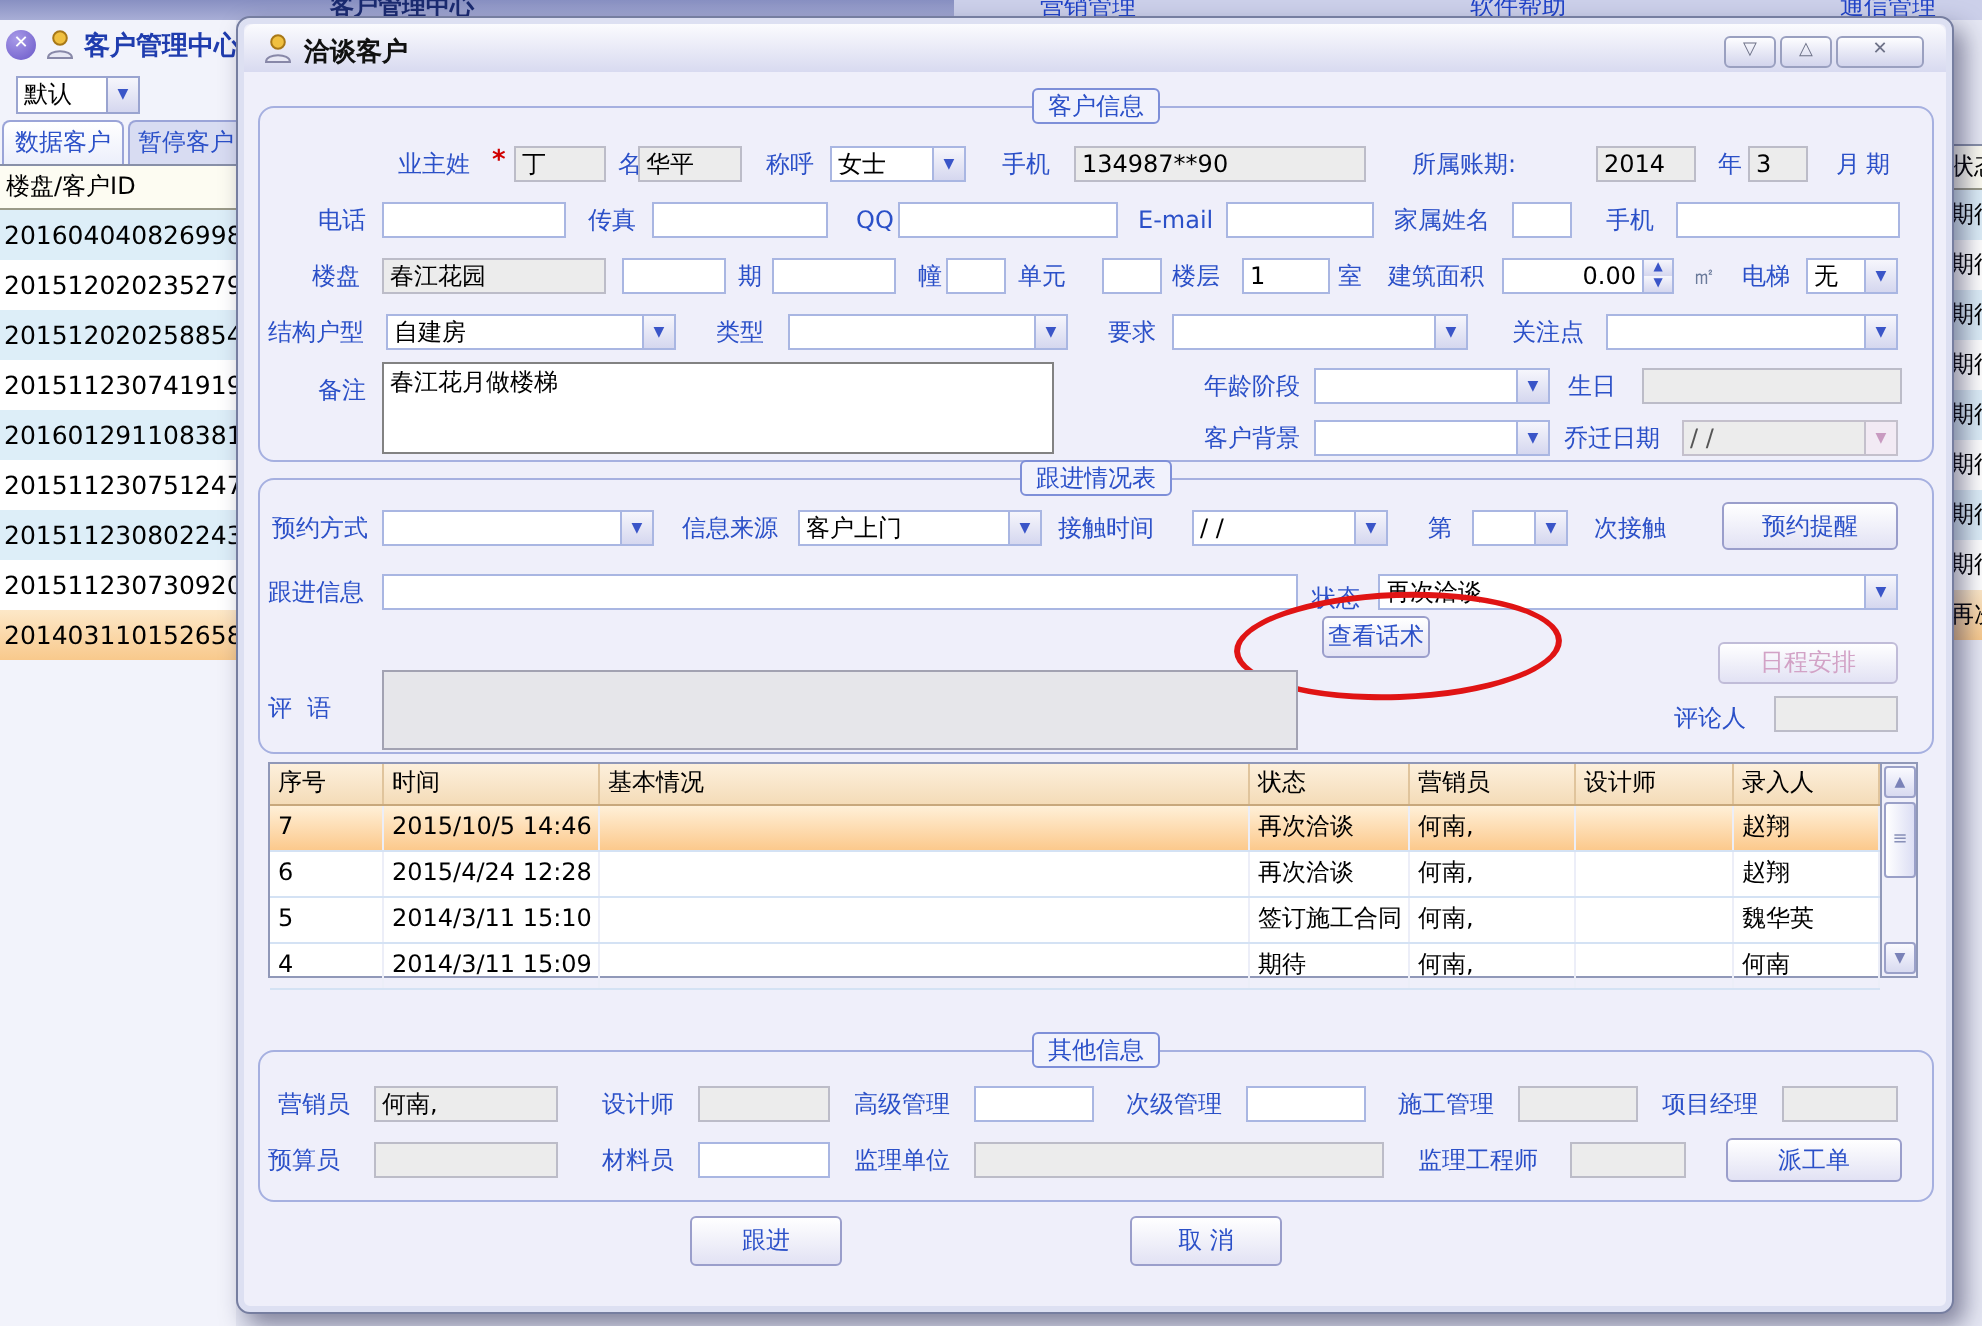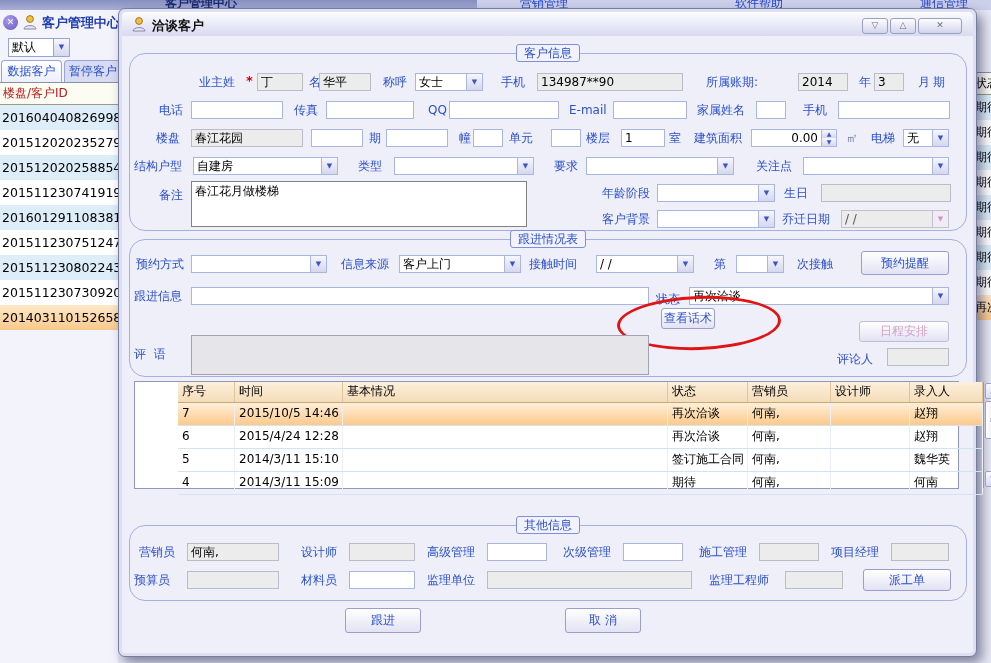--- a/index.html
+++ b/index.html
@@ -18,42 +18,42 @@
   .lp-title{position:absolute;left:42px;top:4px;font-size:13px;font-weight:bold;color:#1f3cae;white-space:nowrap;}
   .combo{position:absolute;height:19px;background:#fff;border:1px solid #9aa4d0;display:flex;box-sizing:border-box;}
   .combo .cv{flex:1;font-size:12px;line-height:17px;padding:0 3px;color:#000;overflow:hidden;white-space:nowrap;}
   .combo .cb{width:15px;background:linear-gradient(#f6f6fc,#d5d7ef);border-left:1px solid #9aa4d0;
     color:#3a55c8;font-size:7px;text-align:center;line-height:17px;}
   .lp-tab{position:absolute;top:50px;height:22px;box-sizing:border-box;border:1px solid #9aa4d8;border-bottom:none;
     border-radius:4px 4px 0 0;font-size:12px;color:#2b50c8;text-align:center;line-height:21px;white-space:nowrap;overflow:hidden;}
   .lp-tab.active{background:linear-gradient(#ffffff,#eceffb);}
   .lp-tab.idle{background:#d8dcf2;}
   .lp-list{position:absolute;left:0;top:72px;width:118px;border-top:1px solid #8890a8;}
-  .lp-h{height:21px;background:#fdfcf2;border-bottom:1px solid #9a9a88;font-size:12px;color:#b91c1c;
+  .lp-h{height:21px;background:#fdfcf2;border-bottom:1px solid #9a9a88;font-size:12px;color:#000000;
     line-height:21px;padding-left:3px;white-space:nowrap;overflow:hidden;}
   .lp-row{height:25px;font-size:12.5px;color:#000;line-height:25px;padding-left:2px;white-space:nowrap;overflow:hidden;}
   .rowA{background:#ddeef8;} .rowB{background:#ffffff;}
   .rowSel{background:linear-gradient(#fde8c8,#f8c98c);}
 
   
   .rightstrip{position:absolute;left:975px;top:72px;width:16px;overflow:hidden;border-top:1px solid #8890a8;}
   .rs-h{height:21px;background:#fdfcf2;border-bottom:1px solid #9a9a88;font-size:12px;line-height:21px;white-space:nowrap;}
   .rs-row{height:25px;font-size:12px;line-height:25px;white-space:nowrap;}
 
   
   .dialog{position:absolute;left:118px;top:8px;width:857px;height:647px;background:#efeffa;
     border:1px solid #767ea0;border-radius:7px;
     box-shadow:inset 0 0 0 3px #dde0f2, 5px 6px 12px rgba(30,30,70,.5);}
   .titlebar{position:absolute;left:3px;top:3px;width:851px;height:24px;border-radius:5px 5px 0 0;
     background:linear-gradient(#fbfbfe,#d8daf0);}
   .dlg-title{position:absolute;left:30px;top:5px;font-size:13px;font-weight:600;color:#111;}
   .winbtn{position:absolute;top:6px;height:16px;box-sizing:border-box;border:1px solid #9aa0c0;border-radius:3px;
     background:linear-gradient(#fdfdff,#d2d4ec);color:#6e7288;font-size:9px;line-height:13px;text-align:center;}
 
-  .grp{position:absolute;border:1px solid #a6b0e0;border-radius:16px;box-sizing:border-box;}
+  .grp{position:absolute;border:1px solid #a6b0e0;border-radius:8px;box-sizing:border-box;}
   .legend{position:absolute;top:-10px;left:50%;transform:translateX(-50%);background:#f1f2fc;
     border:1px solid #7e8fd8;border-radius:3px;color:#2b50c8;font-size:12px;line-height:16px;padding:0 7px;white-space:nowrap;}
 
   .lbl{position:absolute;color:#2b50c8;font-size:12px;height:18px;line-height:18px;white-space:nowrap;}
   .lbl.pre{white-space:pre;}
   .star{position:absolute;color:#d00000;font-size:13px;font-weight:bold;}
   .inp{position:absolute;height:18px;box-sizing:border-box;background:#fff;border:1px solid #a9b6e2;
     font-size:12px;line-height:16px;padding:0 3px;color:#000;white-space:nowrap;overflow:hidden;}
   .inp.gray{background:#ececec;border-color:#bcbcc8;}
   .fcombo{position:absolute;height:18px;box-sizing:border-box;background:#fff;border:1px solid #a9b6e2;display:flex;}
@@ -71,21 +71,21 @@
   .spin .sb{width:14px;display:flex;flex-direction:column;border-left:1px solid #a9b6e2;}
   .spin .sb span{flex:1;font-size:6px;line-height:8px;text-align:center;color:#3a55c8;background:linear-gradient(#f6f6fc,#d5d7ef);}
 
   .btn{position:absolute;box-sizing:border-box;background:linear-gradient(#ffffff,#e2e2f4);
     border:1px solid #9a9ecb;border-radius:3px;color:#2b50c8;font-size:12px;text-align:center;white-space:nowrap;}
   .btn.dis{color:#d2a2c6;border-color:#c0bcd8;}
 
   
   .tbl{position:absolute;left:15px;top:372px;width:825px;height:108px;box-sizing:border-box;
     border:1px solid #9098b8;background:#fff;display:flex;}
-  .tbl-main{width:805px;margin-left:43px;}
+  .tbl-main{width:805px;}
   .trow{display:flex;height:22px;border-bottom:1px solid #d4e2f4;}
   .trow.sel{background:linear-gradient(#fff0d8,#fcc98c);}
   .thead{display:flex;height:20px;background:linear-gradient(#fdf0dc,#f4dcb8);border-bottom:1px solid #c8a87c;}
   .th{box-sizing:border-box;font-size:12px;color:#000;line-height:19px;padding:0 4px;
     border-right:1px solid #e0c49c;overflow:hidden;white-space:nowrap;}
   .td{box-sizing:border-box;font-size:12px;color:#000;line-height:21px;padding:0 4px;
     border-right:1px solid #eceef8;overflow:hidden;white-space:nowrap;}
   .sbar{width:20px;border-left:1px solid #9098b8;background:#f0f0fa;position:relative;}
   .sbtn{position:absolute;left:1px;width:16px;height:16px;background:linear-gradient(#fafaff,#d8daf0);
     border:1px solid #9aa0c8;border-radius:2px;color:#7a82b8;font-size:7px;line-height:14px;text-align:center;box-sizing:border-box;}

